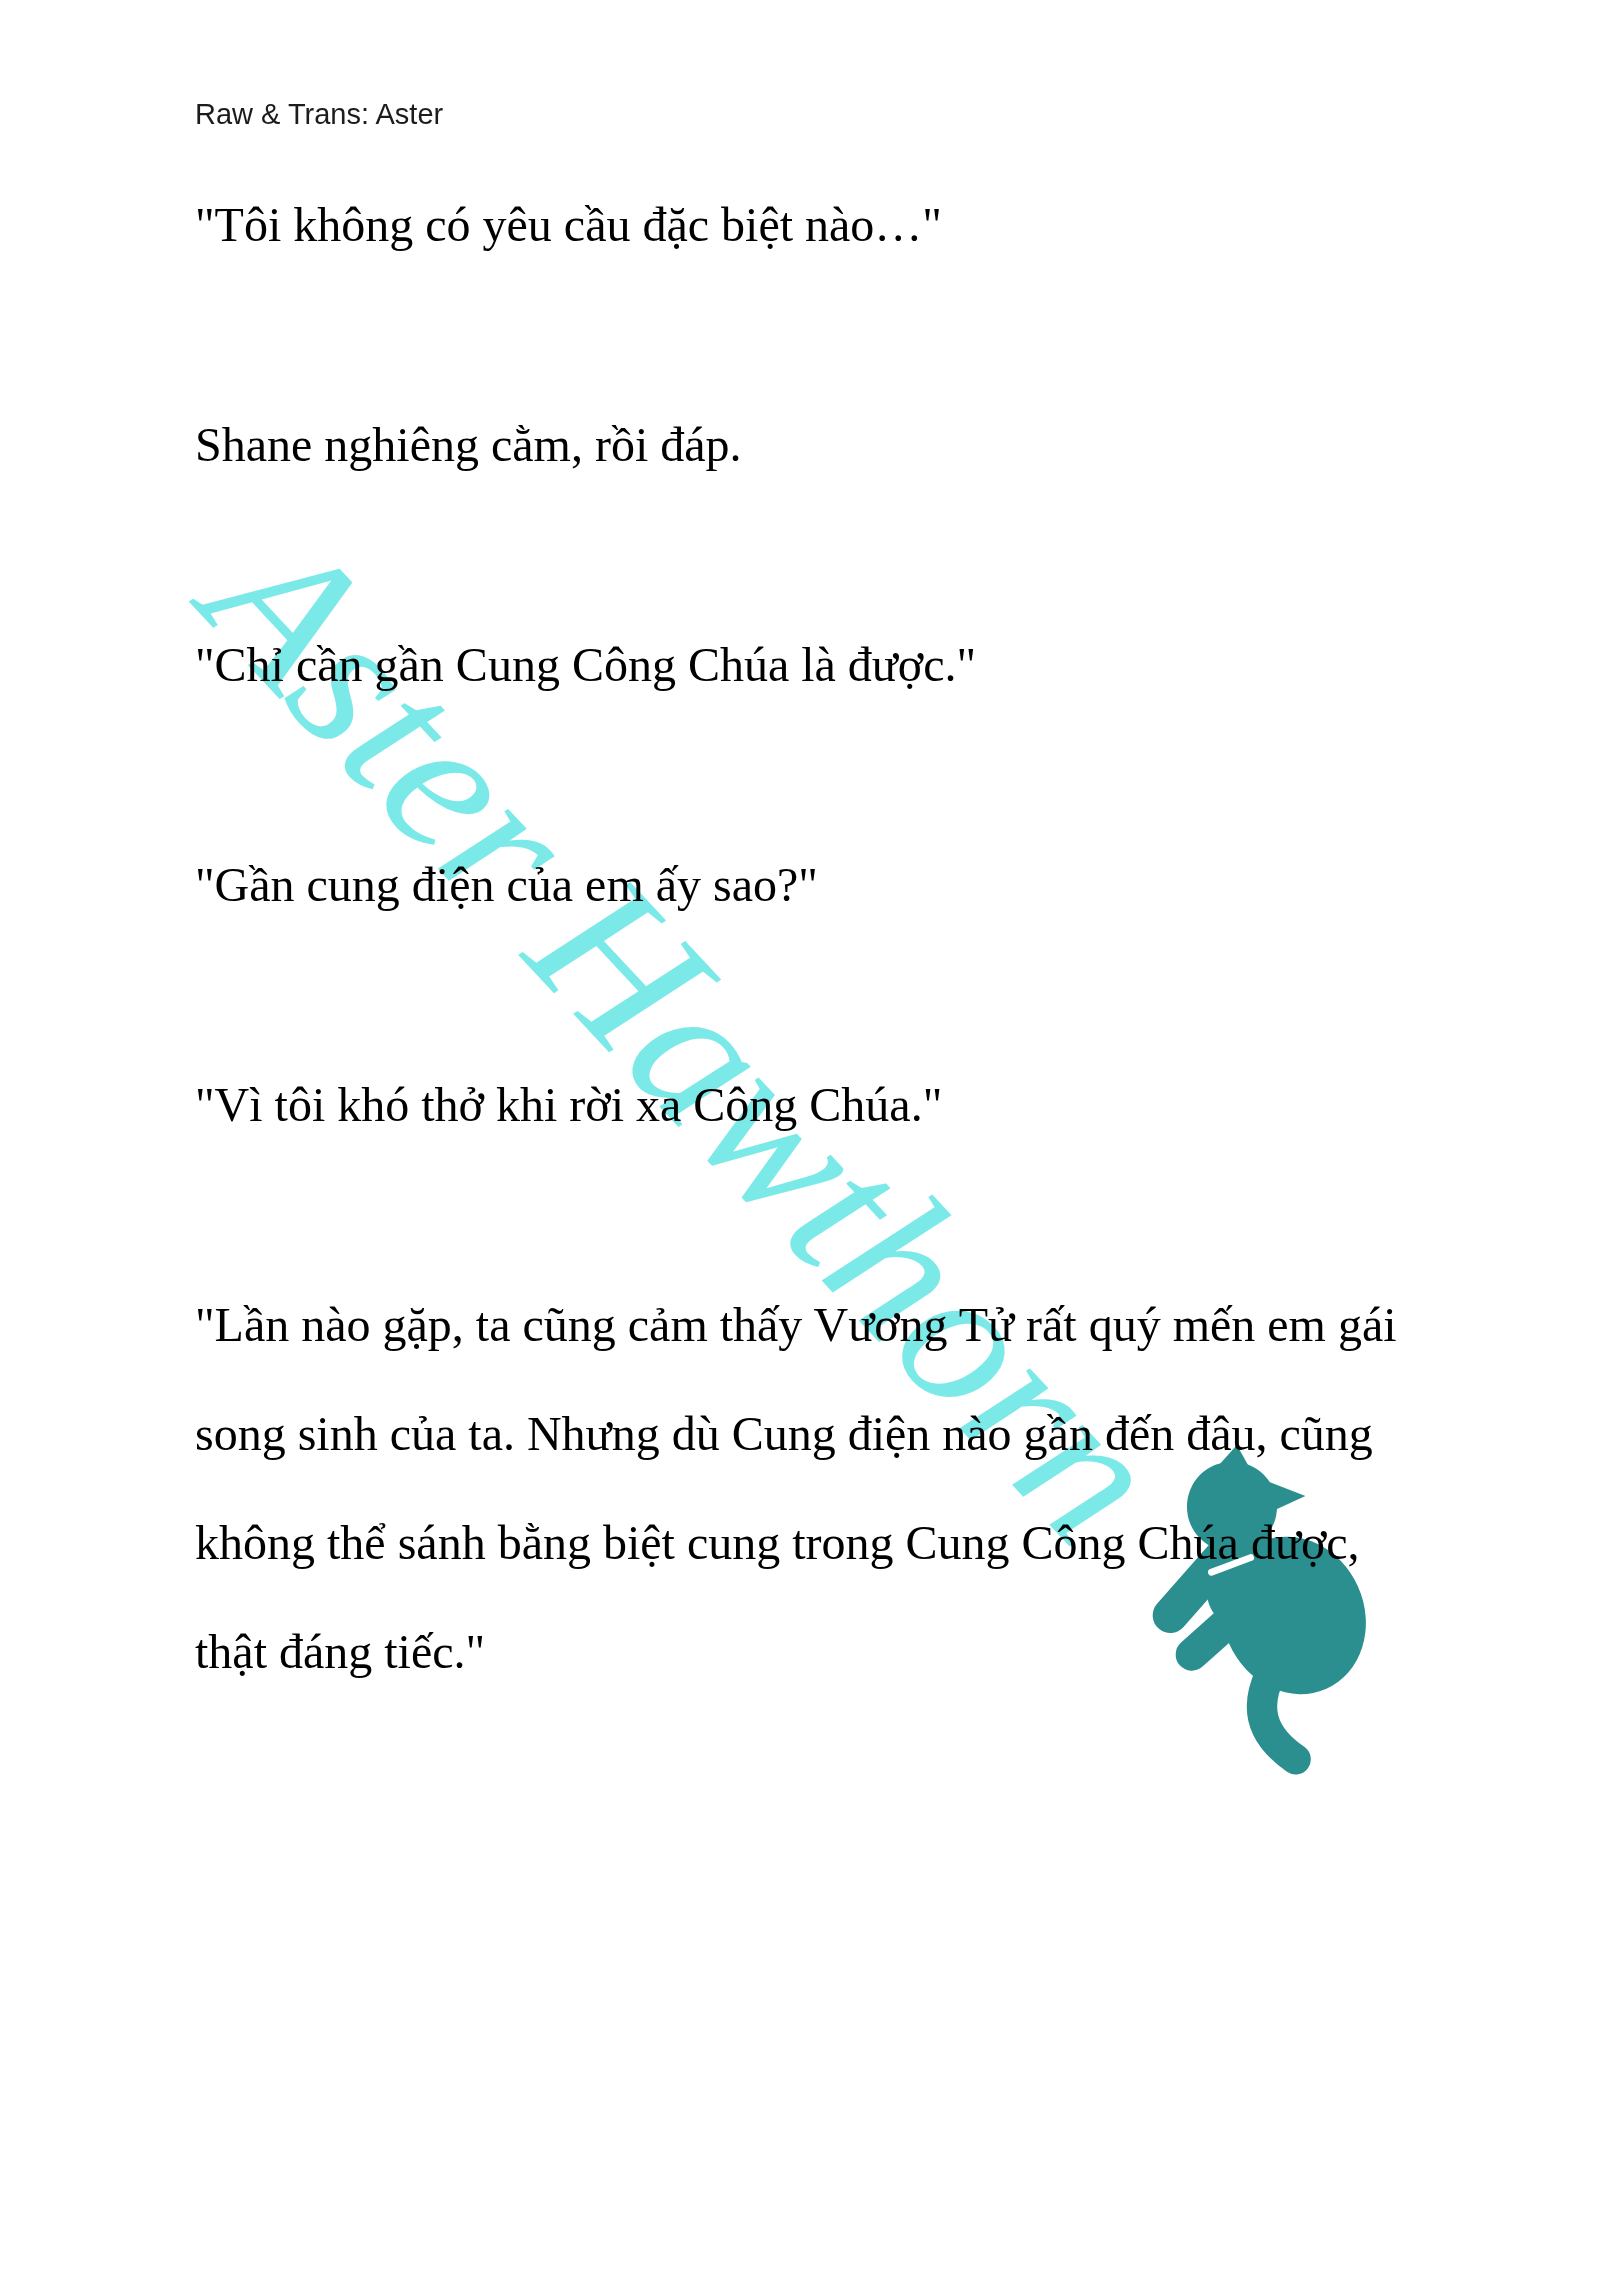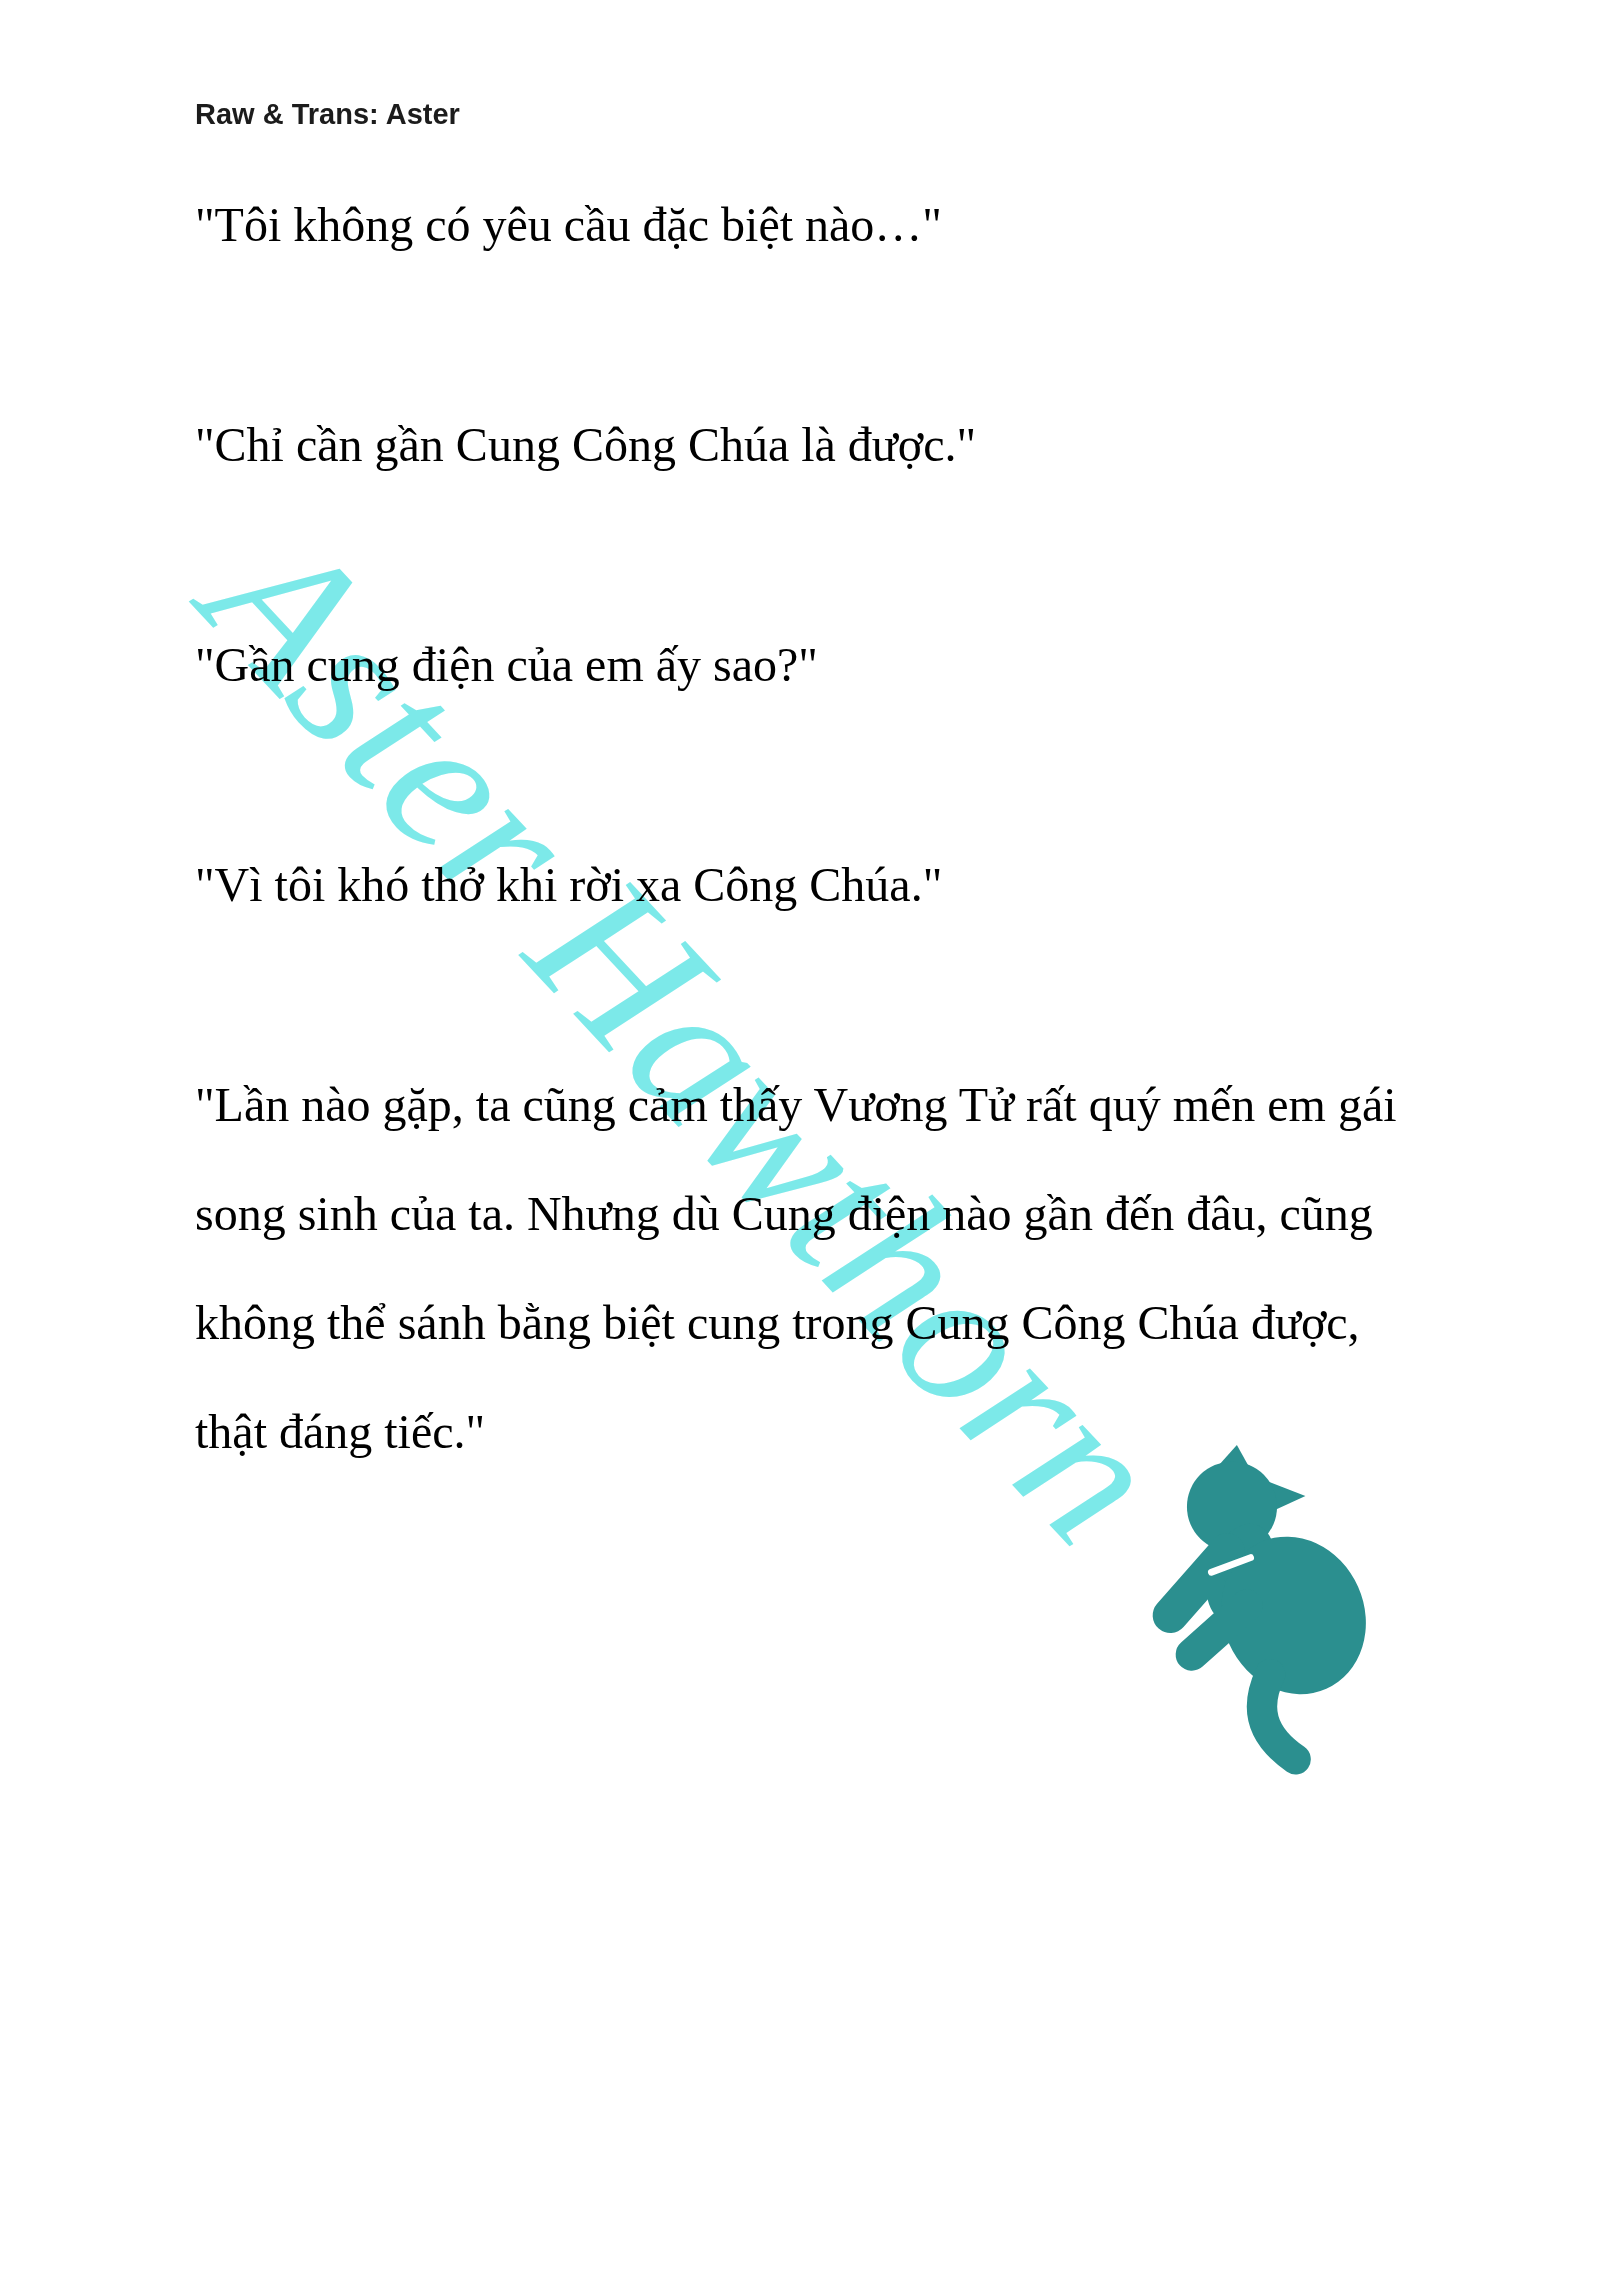--- a/index.html
+++ b/index.html
@@ -19,21 +19,20 @@
   .credit {
     position: absolute;
     left: 195px;
     top: 100px;
     font-family: "Liberation Sans", sans-serif;
     font-size: 29px;
     line-height: 29px;
     color: #1c1c1c;
     z-index: 3;
     white-space: pre;
-    font-weight: bold;
   }
   .watermark {
     position: absolute;
     left: 319px;
     top: 495px;
     font-family: "Liberation Serif", serif;
     font-style: italic;
     font-size: 201px;
     line-height: 201px;
     white-space: pre;
@@ -90,20 +89,21 @@
 
     <path class="cat-stroke" d="M 136 238 C 120 272, 126 300, 162 325" stroke="#2b8f8f" stroke-width="31" stroke-linecap="round" fill="none"></path>
 
     <path d="M 76 134 L 116 119" stroke="#ffffff" stroke-width="7" stroke-linecap="round" fill="none"></path>
   </svg>
 
   <div class="credit">Raw &amp; Trans: Aster</div>
 
   <div class="content">
     <p style="color: rgb(0, 0, 0);">"Tôi không có yêu cầu đặc biệt nào…"</p>
+    <p style="color: rgb(0, 0, 0);">Shane nghiêng cằm, rồi đáp.</p>
     <p style="color: rgb(0, 0, 0);">"Chỉ cần gần Cung Công Chúa là được."</p>
     <p style="color: rgb(0, 0, 0);">"Gần cung điện của em ấy sao?"</p>
     <p style="color: rgb(0, 0, 0);">"Vì tôi khó thở khi rời xa Công Chúa."</p>
     <p style="color: rgb(0, 0, 0);">"Lần nào gặp, ta cũng cảm thấy Vương Tử rất quý mến em gái
 song sinh của ta. Nhưng dù Cung điện nào gần đến đâu, cũng
 không thể sánh bằng biệt cung trong Cung Công Chúa được,
 thật đáng tiếc."</p>
   </div>
 
 </div>

